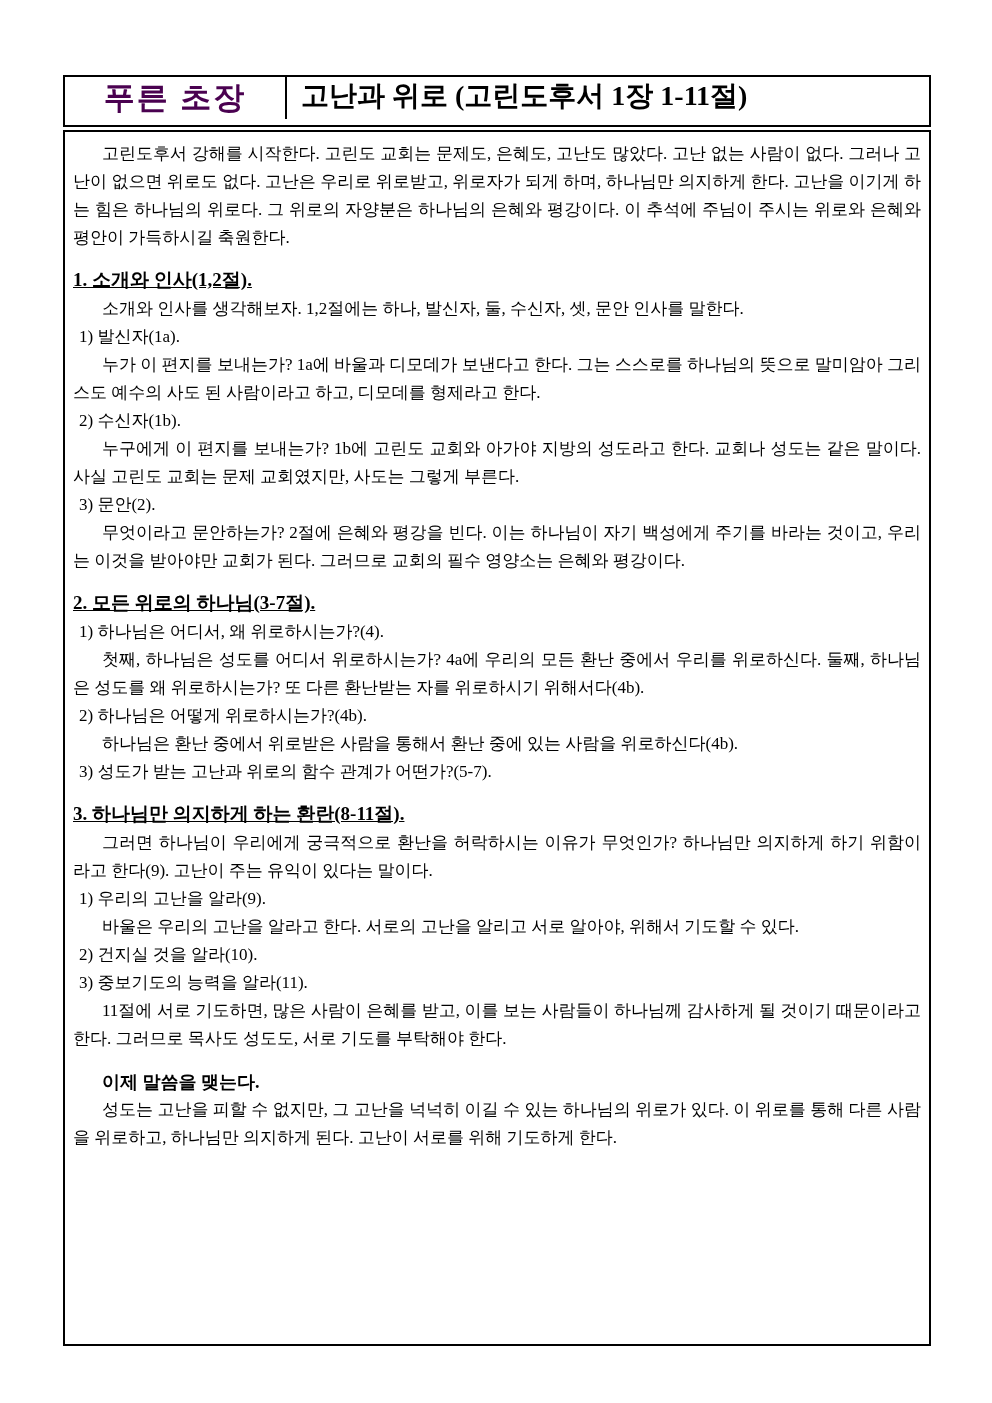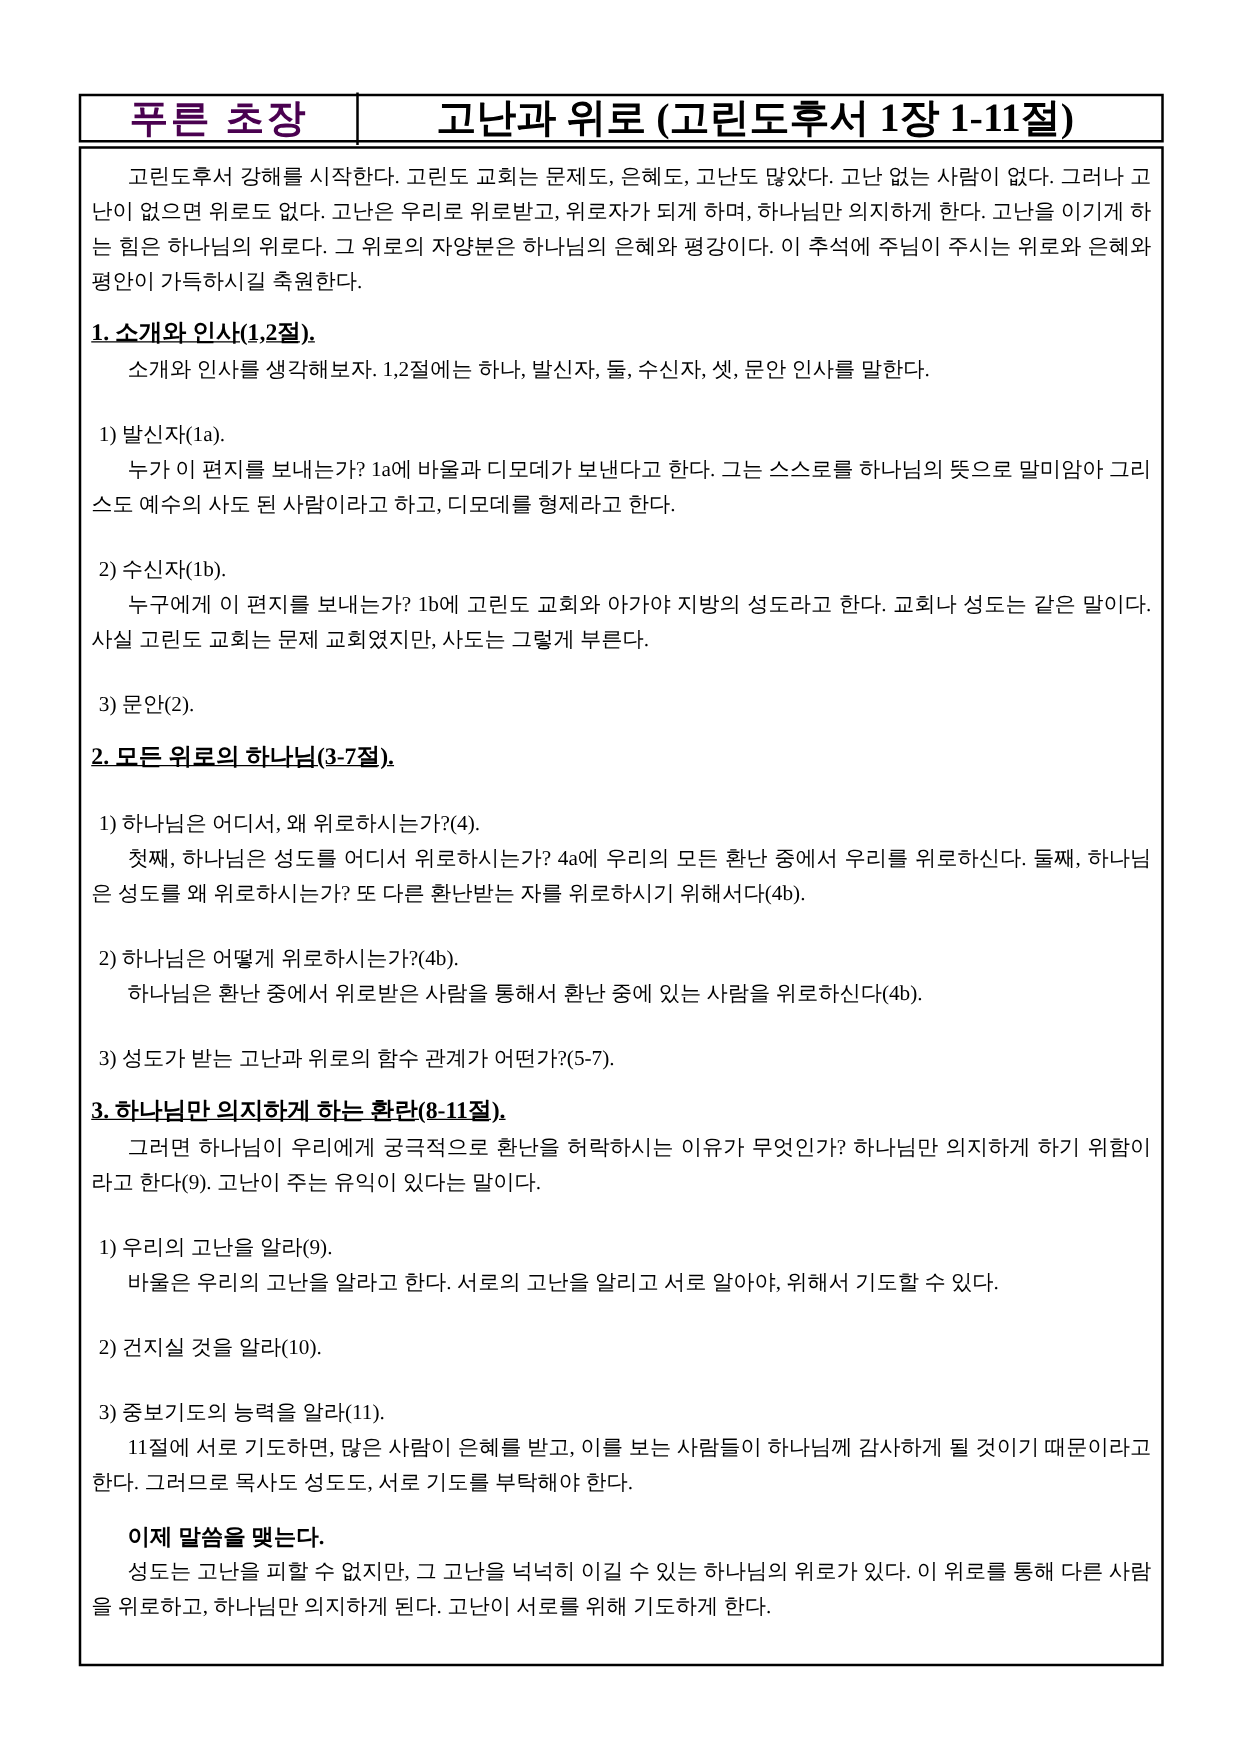--- a/index.html
+++ b/index.html
@@ -18,23 +18,22 @@
   .sheet {
     position: absolute;
     left: 63px;
     top: 75px;
     width: 868px;
   }
   
   .masthead {
     display: flex;
     border: 2px solid #000000;
-    height: 39px;
-    align-items: center;
-    gap: 48px;
+    height: 52px;
+    align-items: flex-start;
   }
   .brand-cell {
     width: 222px;
     display: flex;
     align-items: center;
     justify-content: center;
     border-right: 2px solid #000000;
   }
   .brand {
     font-family: "Liberation Sans", "DejaVu Sans", sans-serif;
@@ -44,40 +43,39 @@
     color: #4a0150;
   }
   .title-cell {
     flex: 1;
     display: flex;
     align-items: center;
     padding-left: 14px;
   }
   .doc-title {
     font-weight: bold;
-    font-size: 32px;
+    font-size: 28px;
     color: #000000;
   }
   
   .body-box {
     margin-top: 3px;
     border: 2px solid #000000;
     min-height: 1216px;
     padding: 8px 8px 12px 8px;
     font-size: 17px;
     line-height: 28px;
     text-align: justify;
   }
   .para {
     text-indent: 29px;
   }
   .sub {
     padding-left: 6px;
     text-indent: 0;
-    margin-top: 24px;
   }
   .sec-heading {
     font-weight: bold;
     font-size: 19px;
     margin-top: 13px;
     line-height: 30px;
     text-indent: 0;
     text-decoration: underline;
   }
   .closing-heading {
@@ -105,20 +103,21 @@
     <div class="body-box">
       <p class="para">고린도후서 강해를 시작한다. 고린도 교회는 문제도, 은혜도, 고난도 많았다. 고난 없는 사람이 없다. 그러나 고난이 없으면 위로도 없다. 고난은 우리로 위로받고, 위로자가 되게 하며, 하나님만 의지하게 한다. 고난을 이기게 하는 힘은 하나님의 위로다. 그 위로의 자양분은 하나님의 은혜와 평강이다. 이 추석에 주님이 주시는 위로와 은혜와 평안이 가득하시길 축원한다.</p>
       <div id="sections-root">
           <div class="sec-heading">1. 소개와 인사(1,2절).</div>
           <p class="para">소개와 인사를 생각해보자. 1,2절에는 하나, 발신자, 둘, 수신자, 셋, 문안 인사를 말한다.</p>
           <p class="sub">1) 발신자(1a).</p>
           <p class="para">누가 이 편지를 보내는가? 1a에 바울과 디모데가 보낸다고 한다. 그는 스스로를 하나님의 뜻으로 말미암아 그리스도 예수의 사도 된 사람이라고 하고, 디모데를 형제라고 한다.</p>
           <p class="sub">2) 수신자(1b).</p>
           <p class="para">누구에게 이 편지를 보내는가? 1b에 고린도 교회와 아가야 지방의 성도라고 한다. 교회나 성도는 같은 말이다. 사실 고린도 교회는 문제 교회였지만, 사도는 그렇게 부른다.</p>
           <p class="sub">3) 문안(2).</p>
+          <p class="para">무엇이라고 문안하는가? 2절에 은혜와 평강을 빈다. 이는 하나님이 자기 백성에게 주기를 바라는 것이고, 우리는 이것을 받아야만 교회가 된다. 그러므로 교회의 필수 영양소는 은혜와 평강이다.</p>
           <div class="sec-heading">2. 모든 위로의 하나님(3-7절).</div>
           <p class="sub">1) 하나님은 어디서, 왜 위로하시는가?(4).</p>
           <p class="para">첫째, 하나님은 성도를 어디서 위로하시는가? 4a에 우리의 모든 환난 중에서 우리를 위로하신다. 둘째, 하나님은 성도를 왜 위로하시는가? 또 다른 환난받는 자를 위로하시기 위해서다(4b).</p>
           <p class="sub">2) 하나님은 어떻게 위로하시는가?(4b).</p>
           <p class="para">하나님은 환난 중에서 위로받은 사람을 통해서 환난 중에 있는 사람을 위로하신다(4b).</p>
           <p class="sub">3) 성도가 받는 고난과 위로의 함수 관계가 어떤가?(5-7).</p>
           <div class="sec-heading">3. 하나님만 의지하게 하는 환란(8-11절).</div>
           <p class="para">그러면 하나님이 우리에게 궁극적으로 환난을 허락하시는 이유가 무엇인가? 하나님만 의지하게 하기 위함이라고 한다(9). 고난이 주는 유익이 있다는 말이다.</p>
           <p class="sub">1) 우리의 고난을 알라(9).</p>
           <p class="para">바울은 우리의 고난을 알라고 한다. 서로의 고난을 알리고 서로 알아야, 위해서 기도할 수 있다.</p>

